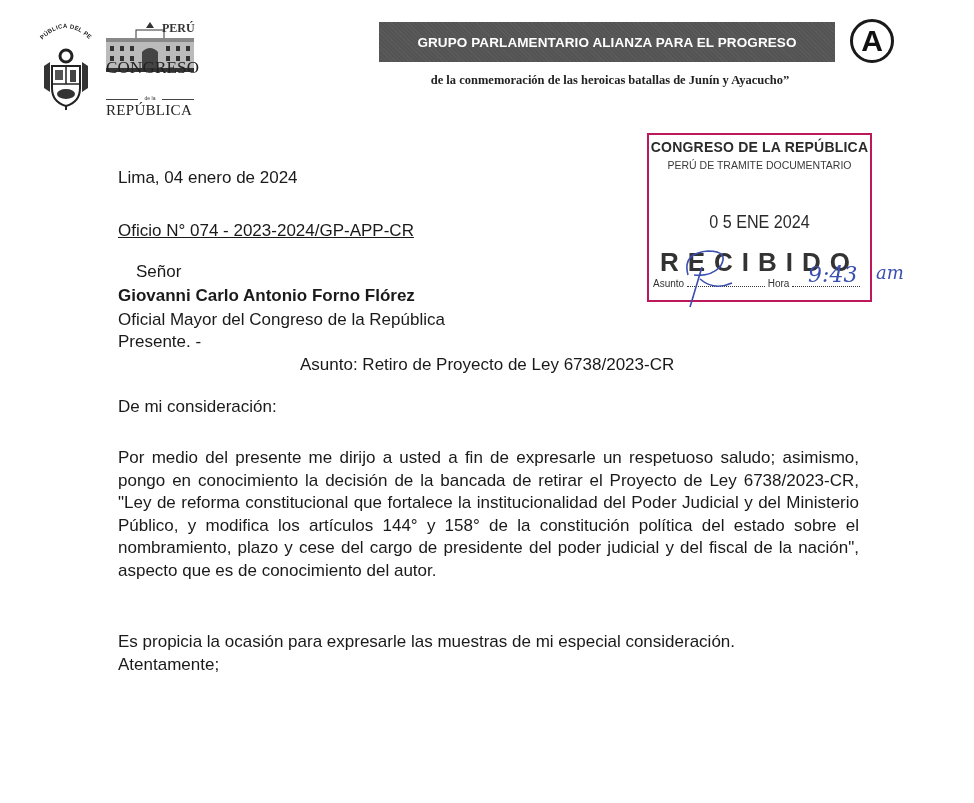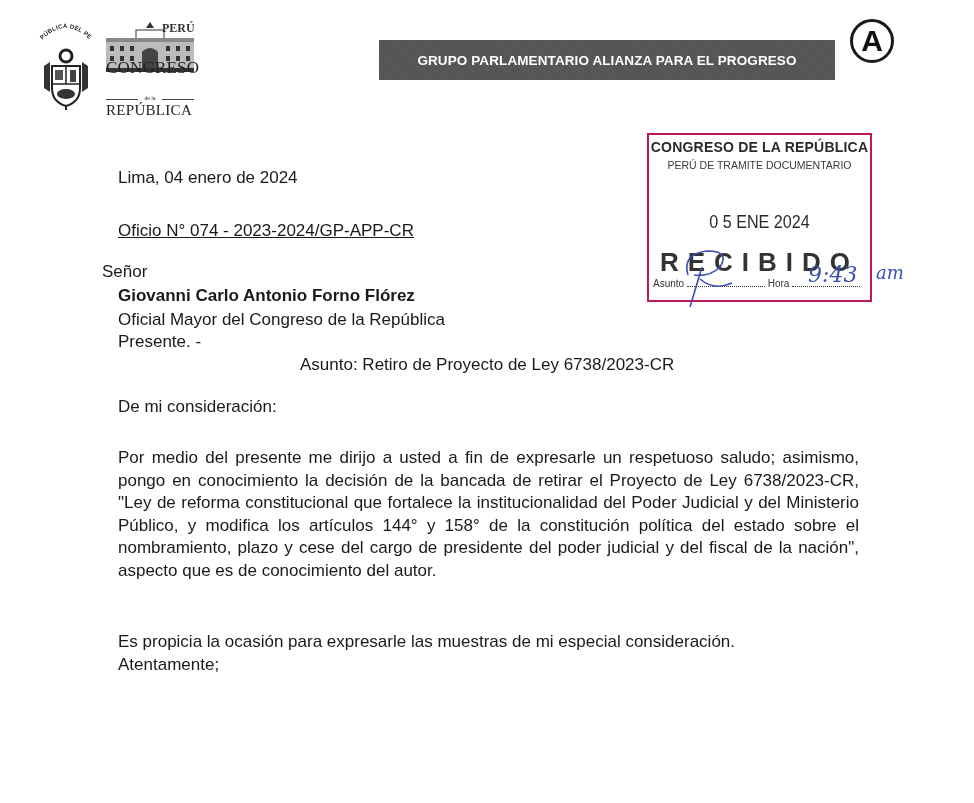--- a/index.html
+++ b/index.html
@@ -16,42 +16,42 @@
   .cong-building { position: absolute; left: 0; top: 4px; width: 88px; height: 50px; }
   .cong-peru { position: absolute; left: 56px; top: 3px; font-family: "Liberation Serif", serif; font-size: 12px; font-weight: bold; color: #333; }
   .cong-title { position: absolute; left: 0; top: 40px; width: 88px; font-family: "Liberation Serif", serif; font-size: 17px; letter-spacing: 0.2px; color: #222; text-align: right; }
   .cong-dela { position: absolute; left: 0; top: 77px; width: 88px; height: 8px; font-size: 5px; text-align: center; color: #333; }
   .cong-dela::before, .cong-dela::after { content: ""; position: absolute; top: 4px; width: 32px; border-top: 1px solid #444; }
   .cong-dela::before { left: 0; }
   .cong-dela::after { right: 0; }
   .cong-rep { position: absolute; left: 0; top: 84px; width: 88px; font-family: "Liberation Serif", serif; font-size: 15px; color: #222; letter-spacing: 0.3px; }
 
   
-  .banner { left: 379px; top: 22px; width: 456px; height: 40px; background: #545454; background-image: repeating-linear-gradient(45deg, rgba(255,255,255,0.04) 0 1px, transparent 1px 3px); color: #fff; font-weight: bold; font-size: 13.5px; display: flex; align-items: center; justify-content: center; letter-spacing: 0.1px; margin-top: 18px; }
+  .banner { left: 379px; top: 22px; width: 456px; height: 40px; background: #545454; background-image: repeating-linear-gradient(45deg, rgba(255,255,255,0.04) 0 1px, transparent 1px 3px); color: #fff; font-weight: bold; font-size: 13.5px; display: flex; align-items: center; justify-content: center; letter-spacing: 0.1px; }
   .logo-a { left: 850px; top: 19px; width: 44px; height: 44px; border: 3px solid #1a1a1a; border-radius: 50%; box-sizing: border-box; display: flex; align-items: center; justify-content: center; font-weight: bold; font-size: 30px; color: #111; }
 
   .motto { left: 370px; top: 72px; width: 480px; font-family: "Liberation Serif", serif; font-weight: bold; font-size: 12.5px; text-align: center; line-height: 16px; color: #222; }
 
   
   .stamp { left: 647px; top: 133px; width: 225px; height: 169px; border: 2px solid #be185d; box-sizing: border-box; }
   .stamp-l1 { position: absolute; left: 0; top: 4px; width: 100%; text-align: center; font-size: 14px; font-weight: bold; color: #2a2a2a; letter-spacing: 0.2px; }
   .stamp-l2 { position: absolute; left: 0; top: 24px; width: 100%; text-align: center; font-size: 10.5px; color: #3a3a3a; }
   .stamp-date { position: absolute; left: 0; top: 76px; width: 100%; text-align: center; font-size: 19px; color: #2a2a2a; letter-spacing: 0px; transform: scaleX(0.85); }
   .stamp-recibido { position: absolute; left: 0; top: 112px; width: 100%; text-align: center; font-size: 26px; font-weight: bold; color: #333; letter-spacing: 9px; }
   .stamp-firma { position: absolute; left: 4px; top: 143px; font-size: 10px; color: #333; width: 215px; white-space: nowrap; }
   .dots { display: inline-block; border-bottom: 1px dotted #333; vertical-align: baseline; height: 8px; }
   .sig { left: 680px; top: 245px; width: 60px; height: 65px; }
   .hora-hand { left: 808px; top: 262px; font-family: "DejaVu Serif", serif; font-style: italic; font-size: 22px; color: #3a4fb0; }
   .am-hand { left: 876px; top: 262px; font-family: "DejaVu Serif", serif; font-style: italic; font-size: 18px; color: #3a4fb0; }
 
   
   .txt { font-size: 17px; color: #1a1a1a; line-height: 20px; }
   .date { left: 118px; top: 168px; }
   .oficio { left: 118px; top: 221px; text-decoration: underline; }
-  .senor { left: 102px; top: 262px; }
+  .senor { left: 136px; top: 262px; }
   .name { left: 118px; top: 286px; font-weight: bold; }
   .cargo { left: 118px; top: 310px; }
   .presente { left: 118px; top: 332px; }
   .asunto { left: 300px; top: 355px; }
   .saludo { left: 118px; top: 397px; }
   .para1 { left: 118px; top: 447px; width: 741px; text-align: justify; line-height: 22.6px; }
   .para2 { left: 118px; top: 632px; }
   .closing { left: 118px; top: 655px; }
 </style>
 </head>
@@ -102,20 +102,21 @@
   <span class="cong-peru">PERÚ</span>
   <span class="cong-title">CONGRESO</span>
   <span class="cong-dela">de la</span>
   <span class="cong-rep">REPÚBLICA</span>
 </div>
 
 <div class="abs banner">GRUPO PARLAMENTARIO ALIANZA PARA EL PROGRESO</div>
 <div class="abs logo-a">A</div>
 
 <div class="abs motto">
+  <div>de la conmemoración de las heroicas batallas de Junín y Ayacucho”</div>
 </div>
 
 <div class="abs stamp">
   <div class="stamp-l1">CONGRESO DE LA REPÚBLICA</div>
   <div class="stamp-l2">PERÚ DE TRAMITE DOCUMENTARIO</div>
   <div class="stamp-date">0 5 ENE 2024</div>
   <div class="stamp-recibido">RECIBIDO</div>
   <div class="stamp-firma">
     <span>Asunto</span>
     <span class="dots" style="width:78px"></span>

